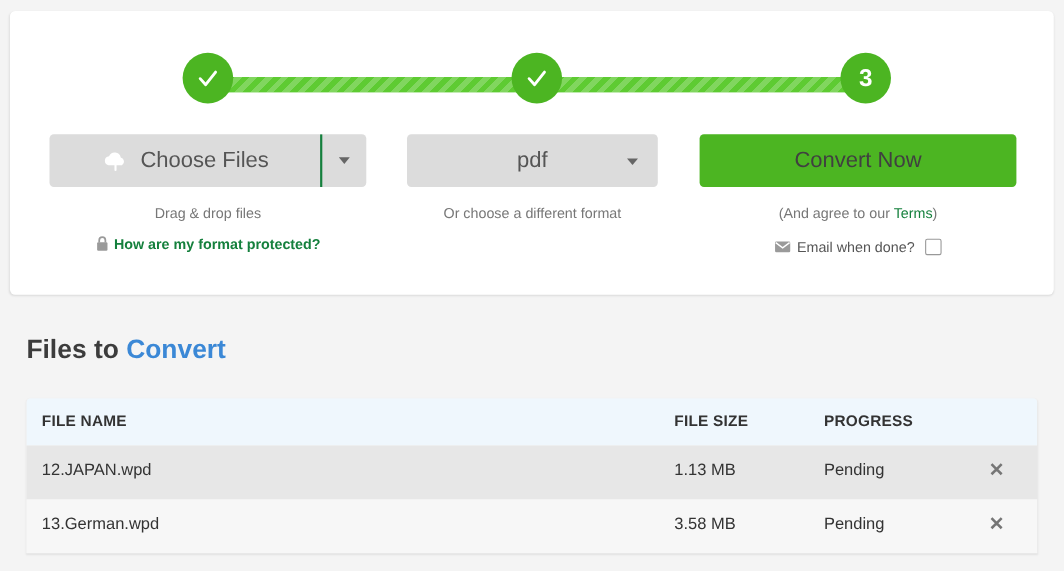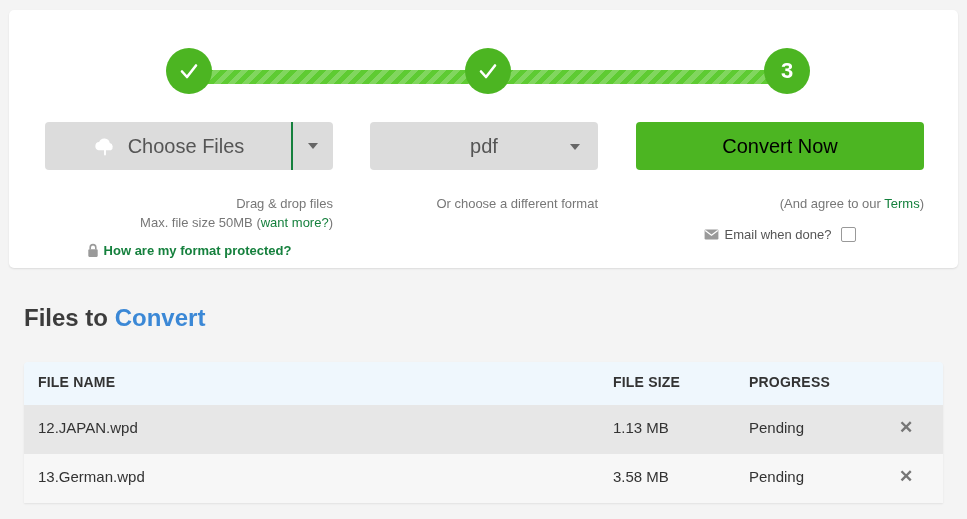--- a/index.html
+++ b/index.html
@@ -138,30 +138,30 @@
     top: 22px;
   }
 
   
   .convert-btn {
     height: 48px;
     width: 288px;
     border: none;
     border-radius: 4px;
     background: #4cb522;
-    color: #000000;
+    color: #404040;
     font-size: 20px;
     font-family: "Liberation Sans", sans-serif;
     cursor: pointer;
   }
 
   
   .helper {
-    margin-top: 24px;
-    text-align: right;
+    margin-top: 14px;
+    text-align: center;
     color: #777777;
     font-size: 13px;
     line-height: 19px;
   }
   .helper a, .link {
     color: #15803d;
     text-decoration: none;
   }
   .protected-line {
     margin-top: 9px;
@@ -305,23 +305,20 @@
           </span>
           <span>Choose Files</span>
         </div>
         <div class="split-caret">
           <span class="caret"></span>
         </div>
       </div>
 
       <div class="helper">
         <div>Drag &amp; drop files</div>
-        <div>
-          <span>Max. file size 50MB (</span><a class="link" href="#">want more?</a><span>)</span>
-        </div>
         <div class="protected-line">
           <span class="lock-icon">
             <svg width="12" height="15" viewBox="0 0 12 15">
               <path d="M3.2 6.5 V4.4 a2.8 2.8 0 0 1 5.6 0 V6.5" fill="none" stroke="#9a9a9a" stroke-width="1.6"></path>
               <rect x="1.3" y="6.3" width="9.4" height="7.6" rx="1.1" fill="#9a9a9a"></rect>
             </svg>
           </span>
           <a class="link" href="#">How are my format protected?</a>
         </div>
       </div>

